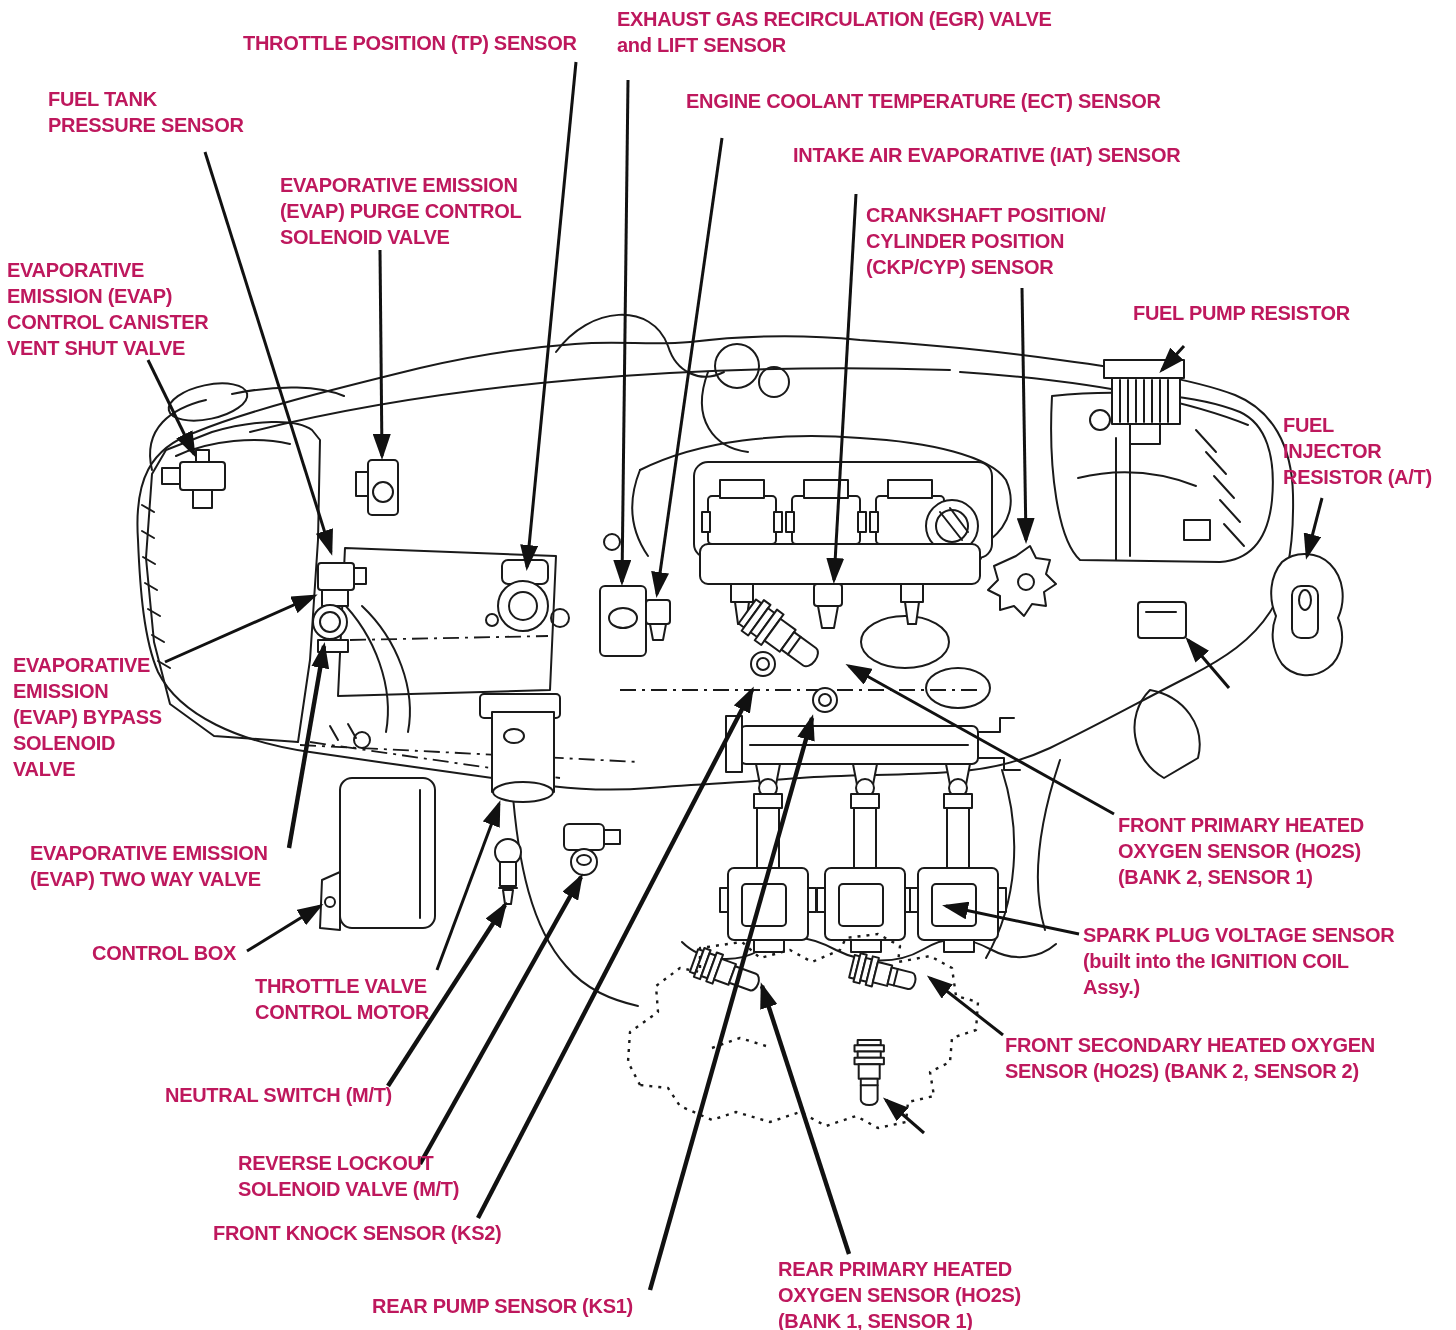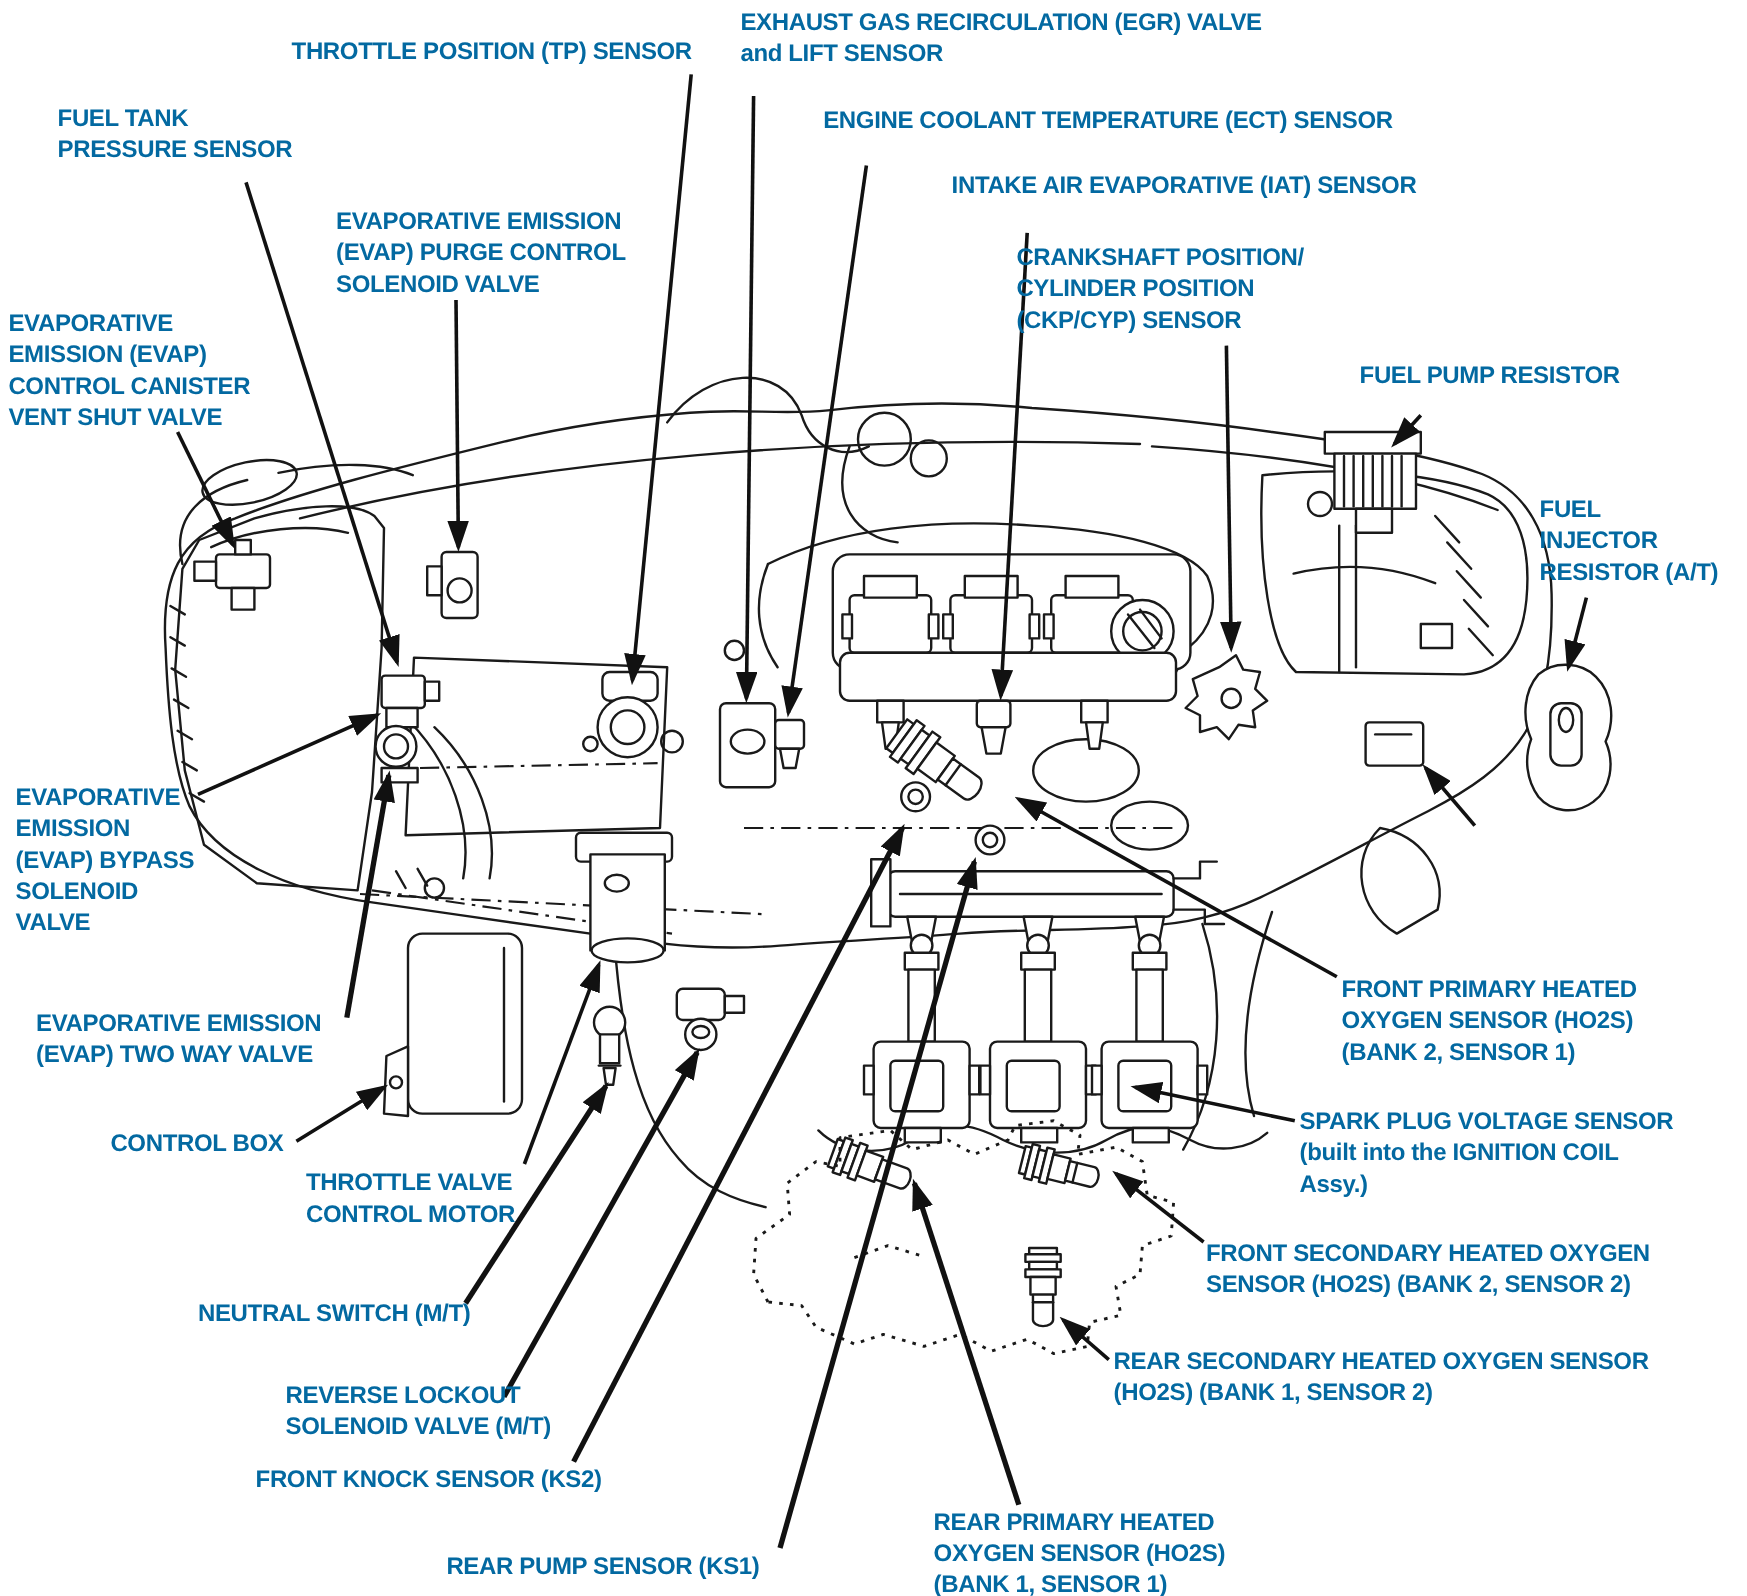--- a/index.html
+++ b/index.html
@@ -1,19 +1,19 @@
 <!DOCTYPE html>
 <html><head>
 <meta charset="utf-8">
 <style>
   html,body{margin:0;padding:0;background:#fff;}
   #stage{position:relative;width:1456px;height:1330px;background:#fff;overflow:hidden;
          font-family:"Liberation Sans",sans-serif;}
   #art{position:absolute;left:0;top:0;}
-  .lbl{position:absolute;font-weight:700;font-size:20px;line-height:1.3;color:#0369a1;
+  .lbl{position:absolute;font-weight:700;font-size:20px;line-height:1.3;color:#be185d;
        white-space:pre-line;letter-spacing:-0.3px;}
   svg *{vector-effect:non-scaling-stroke;}
   .ln{stroke:#1a1a1a;stroke-width:2;fill:none;stroke-linecap:round;stroke-linejoin:round;}
   .lnw{stroke:#1a1a1a;stroke-width:2;fill:#fff;stroke-linejoin:round;}
   .dot{stroke:#1a1a1a;stroke-width:2.4;fill:none;stroke-dasharray:3 6;stroke-linejoin:round;}
   .dd{stroke:#1a1a1a;stroke-width:1.8;fill:none;stroke-dasharray:16 6 3 6;}
   .cl{stroke:#111;stroke-width:3;fill:none;}
   .clt{stroke:#111;stroke-width:4.4;fill:none;}
 </style>
 </head>
@@ -344,21 +344,21 @@
 <div class="lbl" style="left:617px;top:6px">EXHAUST GAS RECIRCULATION (EGR) VALVE
 and LIFT SENSOR</div>
 <div class="lbl" style="left:243px;top:30px">THROTTLE POSITION (TP) SENSOR</div>
 <div class="lbl" style="left:48px;top:86px">FUEL TANK
 PRESSURE SENSOR</div>
 <div class="lbl" style="left:686px;top:88px">ENGINE COOLANT TEMPERATURE (ECT) SENSOR</div>
 <div class="lbl" style="left:793px;top:142px">INTAKE AIR EVAPORATIVE (IAT) SENSOR</div>
 <div class="lbl" style="left:280px;top:172px">EVAPORATIVE EMISSION
 (EVAP) PURGE CONTROL
 SOLENOID VALVE</div>
-<div class="lbl" style="left:847px;top:202px">CRANKSHAFT POSITION/
+<div class="lbl" style="left:866px;top:202px">CRANKSHAFT POSITION/
 CYLINDER POSITION
 (CKP/CYP) SENSOR</div>
 <div class="lbl" style="left:1133px;top:300px">FUEL PUMP RESISTOR</div>
 <div class="lbl" style="left:7px;top:257px">EVAPORATIVE
 EMISSION (EVAP)
 CONTROL CANISTER
 VENT SHUT VALVE</div>
 <div class="lbl" style="left:1283px;top:412px">FUEL
 INJECTOR
 RESISTOR (A/T)</div>
@@ -370,22 +370,20 @@
 <div class="lbl" style="left:30px;top:840px">EVAPORATIVE EMISSION
 (EVAP) TWO WAY VALVE</div>
 <div class="lbl" style="left:1118px;top:812px">FRONT PRIMARY HEATED
 OXYGEN SENSOR (HO2S)
 (BANK 2, SENSOR 1)</div>
 <div class="lbl" style="left:1083px;top:922px">SPARK PLUG VOLTAGE SENSOR
 (built into the IGNITION COIL
 Assy.)</div>
 <div class="lbl" style="left:1005px;top:1032px">FRONT SECONDARY HEATED OXYGEN
 SENSOR (HO2S) (BANK 2, SENSOR 2)</div>
-<div class="lbl" style="left:928px;top:1122px">REAR SECONDARY HEATED OXYGEN SENSOR
-(HO2S) (BANK 1, SENSOR 2)</div>
 <div class="lbl" style="left:778px;top:1256px">REAR PRIMARY HEATED
 OXYGEN SENSOR (HO2S)
 (BANK 1, SENSOR 1)</div>
 <div class="lbl" style="left:92px;top:940px">CONTROL BOX</div>
 <div class="lbl" style="left:255px;top:973px">THROTTLE VALVE
 CONTROL MOTOR</div>
 <div class="lbl" style="left:165px;top:1082px">NEUTRAL SWITCH (M/T)</div>
 <div class="lbl" style="left:238px;top:1150px">REVERSE LOCKOUT
 SOLENOID VALVE (M/T)</div>
 <div class="lbl" style="left:213px;top:1220px">FRONT KNOCK SENSOR (KS2)</div>

